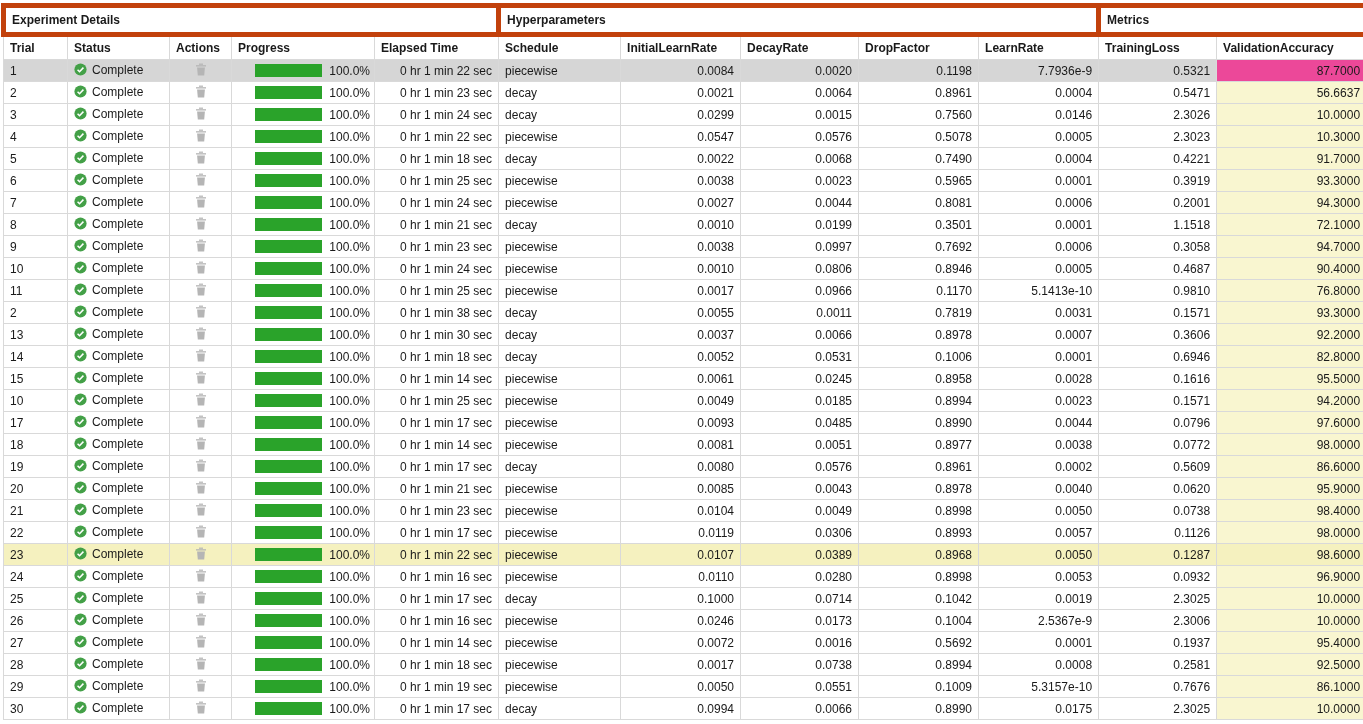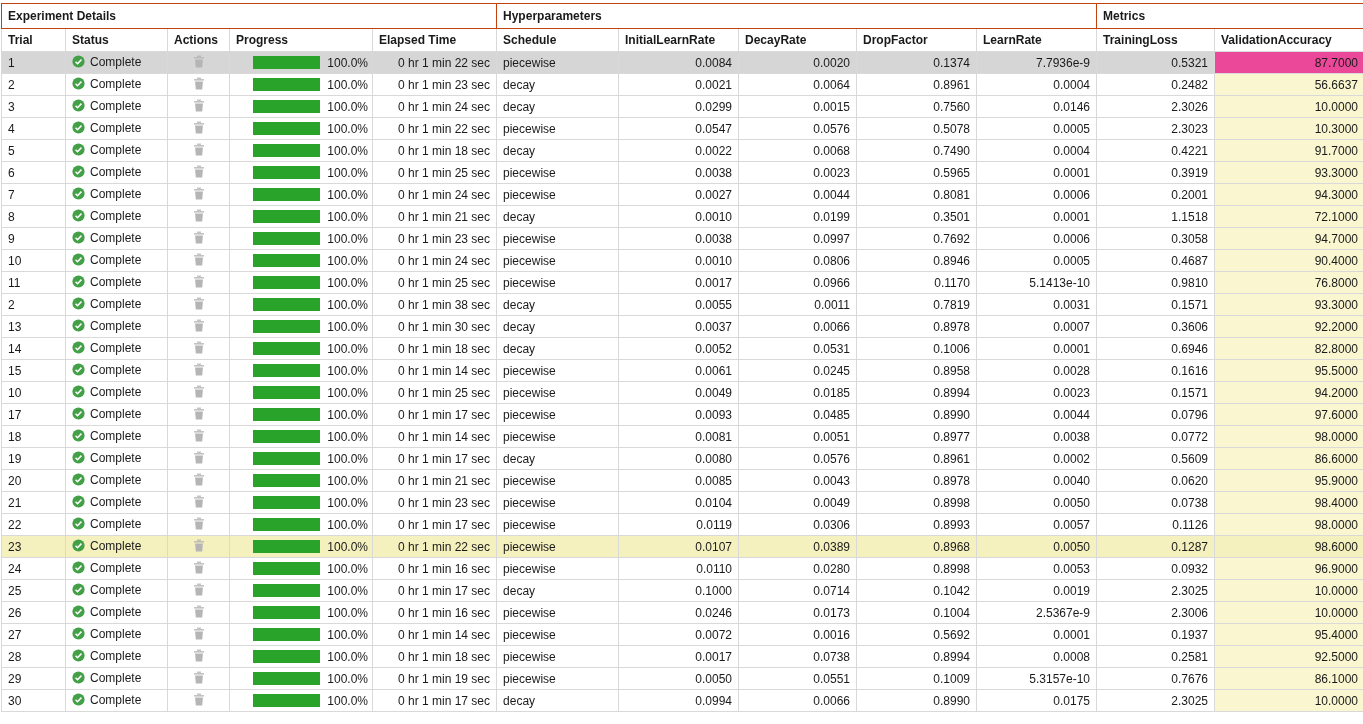--- a/index.html
+++ b/index.html
@@ -1,21 +1,21 @@
 <!DOCTYPE html>
 <html style="--green: #2aa32a; --vacc: #f9f6d0; --hl: #f5f1bf; --sel: #d6d6d6;"><head>
 <meta charset="utf-8">
 <style>
   html,body { margin:0; padding:0; background:#fff; }
   body { font-family:"Liberation Sans", sans-serif; font-size:12px; color:#1a1a1a; }
   .wrap { padding:3px 0 0 1px; width:1362px; }
   table { border-collapse:collapse; table-layout:fixed; width:1361px; border:1px solid #8c8c8c; background:#fff; }
   th, td { border:1px solid #d9d9d9; padding:0 6px; height:21px; overflow:hidden; white-space:nowrap; text-overflow:ellipsis; }
   thead th { text-align:left; font-weight:bold; background:#fff; }
-  tr.group-row th { border:1px solid #c2410c; height:24px; font-size:12px; }
+  tr.group-row th { border:5px solid #c2410c; height:24px; font-size:12px; }
   tr.col-row th { height:22px; }
   td.num, th.num { text-align:right; }
   .gsep { border-left:1px solid #9a9a9a; }
   tr.selected td { background: var(--sel, #d6d6d6); }
   tr.selected td.c-vacc { background:#ec4899; }
   td.c-vacc { background: var(--vacc, #f9f6d0); }
   tr.highlighted td { background: var(--hl, #f5f1bf); }
   .c-status .ck { display:inline-block; vertical-align:-2px; margin-right:5px; }
   .c-actions { text-align:center; padding:0; }
   .tr-ic { display:inline-block; cursor:pointer; }
@@ -83,21 +83,21 @@
               <span class="pbar">
                 <span class="pfill" style="width:100.0%"></span>
               </span>
               <span class="plabel">100.0%</span>
             </div>
           </td>
           <td class="num">0 hr 1 min 22 sec</td>
           <td class="c-schedule gsep">piecewise</td>
           <td class="num">0.0084</td>
           <td class="num">0.0020</td>
-          <td class="num">0.1374</td>
+          <td class="num">0.1198</td>
           <td class="num">7.7936e-9</td>
           <td class="num gsep">0.5321</td>
           <td class="num c-vacc">87.7000</td>
         </tr>
         <tr>
           <td class="c-trial">2</td>
           <td class="c-status"><span class="ck"><svg width="13" height="13" viewBox="0 0 16 16">
                 <circle cx="8" cy="8" r="7.5" fill="#43a047"></circle>
                 <path d="M4.4 8.3l2.4 2.4 4.8-5" stroke="#fff" stroke-width="1.9" fill="none"></path>
               </svg></span><span>Complete</span></td>
@@ -113,21 +113,21 @@
               </span>
               <span class="plabel">100.0%</span>
             </div>
           </td>
           <td class="num">0 hr 1 min 23 sec</td>
           <td class="c-schedule gsep">decay</td>
           <td class="num">0.0021</td>
           <td class="num">0.0064</td>
           <td class="num">0.8961</td>
           <td class="num">0.0004</td>
-          <td class="num gsep">0.2482</td>
+          <td class="num gsep">0.5471</td>
           <td class="num c-vacc">56.6637</td>
         </tr>
         <tr>
           <td class="c-trial">3</td>
           <td class="c-status"><span class="ck"><svg width="13" height="13" viewBox="0 0 16 16">
                 <circle cx="8" cy="8" r="7.5" fill="#43a047"></circle>
                 <path d="M4.4 8.3l2.4 2.4 4.8-5" stroke="#fff" stroke-width="1.9" fill="none"></path>
               </svg></span><span>Complete</span></td>
           <td class="c-actions"><span class="tr-ic"><svg width="12" height="13" viewBox="0 0 12 13">
                 <rect x="1" y="2.2" width="10" height="1.3" fill="#b5b5b5"></rect>

